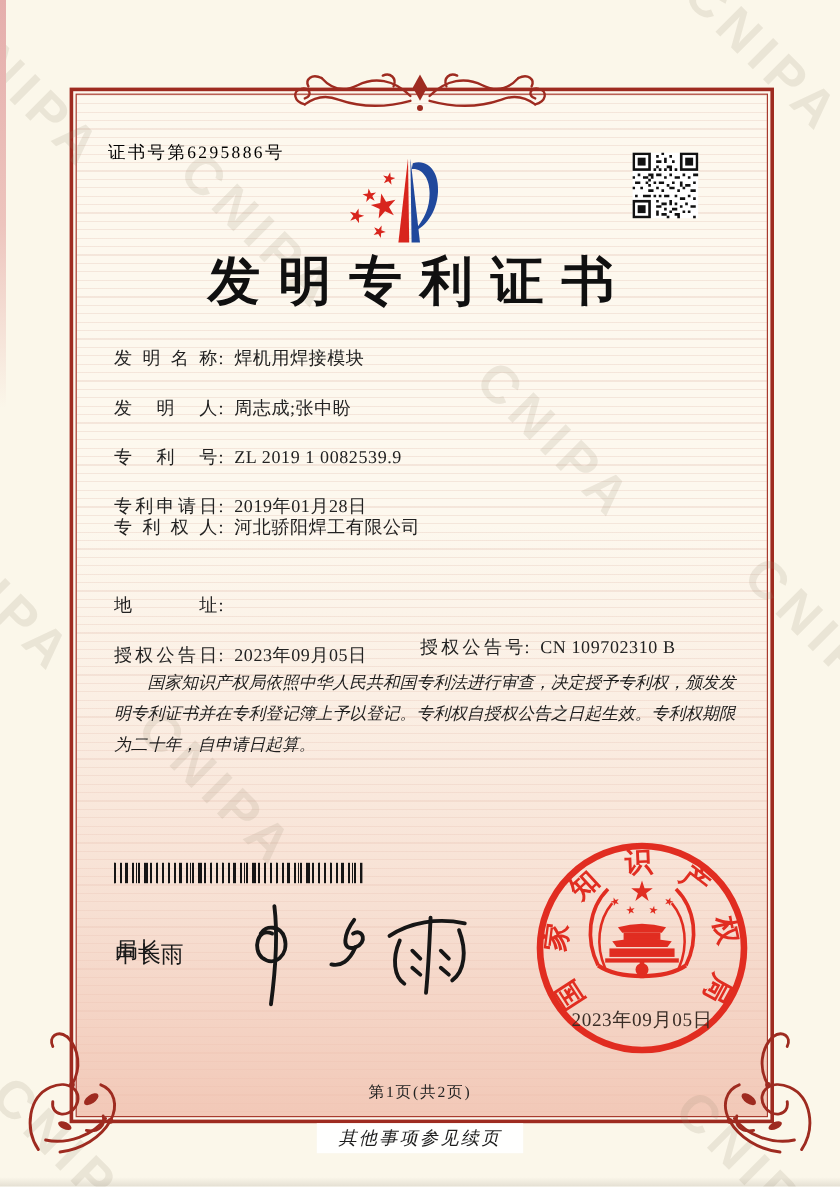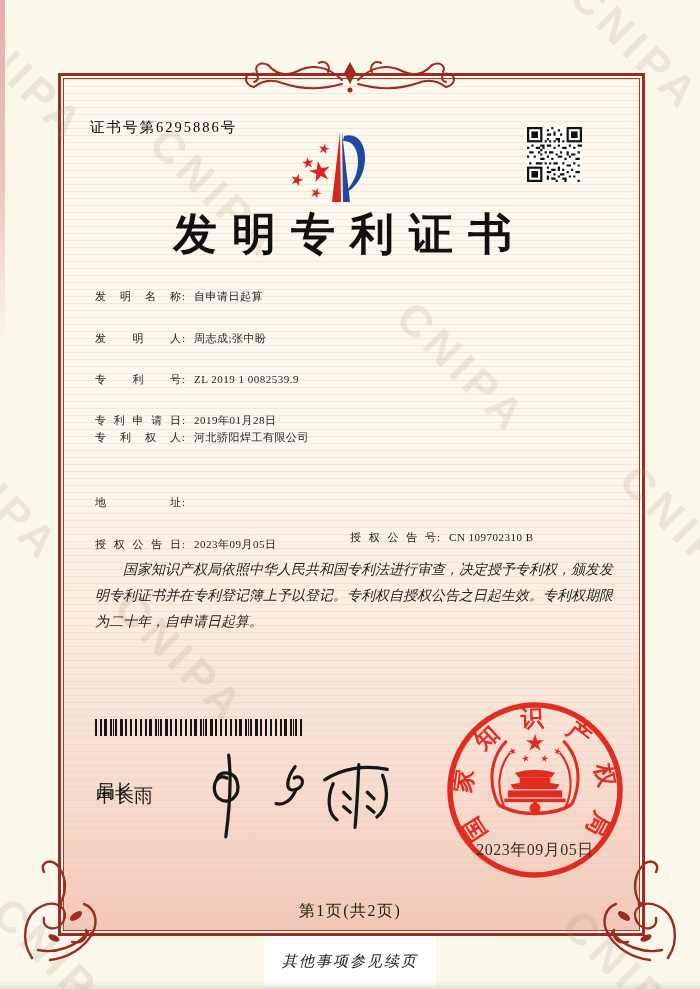--- a/index.html
+++ b/index.html
@@ -20,40 +20,40 @@
   .frame-texture{position:absolute;inset:3px;
       background:
         linear-gradient(to top, rgba(240,192,174,0.85) 0%, rgba(241,199,183,0.5) 20%,
           rgba(243,205,190,0.22) 40%, rgba(243,205,190,0) 58%),
         repeating-linear-gradient(to bottom, rgba(186,108,88,0.13) 0 1px, rgba(186,108,88,0) 1px 7px);}
   .ornament{z-index:2;}
   
   .cert-no{left:90px;top:118px;font-size:14.5px;letter-spacing:2px;color:#000000;z-index:4;}
   .title{left:0;right:0;top:205px;text-align:center;font-size:44px;font-weight:bold;
       letter-spacing:15px;color:#101010;z-index:4;}
-  .field-row{position:absolute;left:95px;display:flex;align-items:baseline;font-size:11px;color:#222;z-index:4;}
+  .field-row{position:absolute;left:95px;display:flex;align-items:baseline;font-size:15px;color:#222;z-index:4;}
   .field-row .lbl{display:inline-block;width:86px;text-align:justify;text-align-last:justify;}
   .field-row .colon{margin:0 9px 0 1px;}
   .field-row .val{letter-spacing:0.5px;white-space:nowrap;}
   .paras{left:95px;top:557px;width:518px;font-size:14px;line-height:26px;color:#1d1d1d;
       font-style:italic;text-align:justify;z-index:4;}
   .paras p{margin:0;text-indent:2em;}
   .barcode{left:95px;top:719px;width:207px;height:17px;z-index:4;
       background:
         repeating-linear-gradient(90deg,#151515 0 2px,rgba(0,0,0,0) 2px 5px),
         repeating-linear-gradient(90deg,#151515 0 1px,rgba(0,0,0,0) 1px 9px);}
   .official{left:96px;font-family:"Liberation Sans","DejaVu Sans",sans-serif;
       font-weight:normal;font-size:19px;color:#1a1a1a;z-index:4;}
   .sig{left:203px;top:748px;z-index:4;}
   .seal-wrap{left:443px;top:698px;width:184px;height:184px;z-index:5;opacity:0.95;}
   .seal-date{left:443px;top:840px;width:184px;text-align:center;font-size:16px;
       color:#3a2d26;letter-spacing:0.5px;z-index:6;}
-  .page-num{left:0;right:0;top:901px;text-align:center;font-size:16px;letter-spacing:1.5px;color:#222;z-index:4;}
+  .page-num{left:0;right:0;top:901px;text-align:center;font-size:13px;letter-spacing:1.5px;color:#222;z-index:4;}
   .note{left:0;right:0;top:936px;text-align:center;z-index:4;}
-  .note span{display:inline-block;background:rgba(255,255,255,0.92);padding:16px 18px;
+  .note span{display:inline-block;background:rgba(255,255,255,0.92);padding:3px 18px;
       font-size:15px;font-style:italic;letter-spacing:2px;color:#1d1d1d;}
   .bottom-shade{position:absolute;left:0;bottom:0;width:100%;height:8px;
       background:linear-gradient(to bottom,rgba(0,0,0,0),rgba(120,110,100,0.18));z-index:7;}
 </style>
 </head>
 <body>
 
 <div class="page">
 
   <span class="wm" style="left:-20px;top:0px">CNIPA</span>
@@ -165,21 +165,21 @@
                M9 18h1v1H9z M11 19h2v1h-2z M14 18h1v2h-1z M16 19h1v1h-1z M9 20h2v1H9z M12 21h1v1h-1z M15 21h2v1h-2z M18 20h1v1h-1z M20 19h1v1h-1z M22 20h2v1h-2z
                M9 22h1v2H9z M11 23h2v1h-2z M14 22h1v1h-1z M16 23h2v1h-2z M19 22h1v1h-1z M21 22h1v1h-1z M13 24h1v1h-1z M17 24h1v1h-1z M23 24h1v1h-1z"></path>
     </g>
   </svg>
 
   <div class="abs title">发明专利证书</div>
 
   <div class="field-row" style="top:289px">
     <span class="lbl">发明名称</span>
       <span class="colon">:</span>
-      <span class="val">自申请日起算</span>
+      <span class="val">焊机用焊接模块</span>
   </div>
   <div class="field-row" style="top:331px">
     <span class="lbl">发明人</span>
       <span class="colon">:</span>
       <span class="val">周志成;张中盼</span>
   </div>
   <div class="field-row" style="top:372px">
     <span class="lbl">专利号</span>
       <span class="colon">:</span>
       <span class="val">ZL 2019 1 0082539.9</span>

